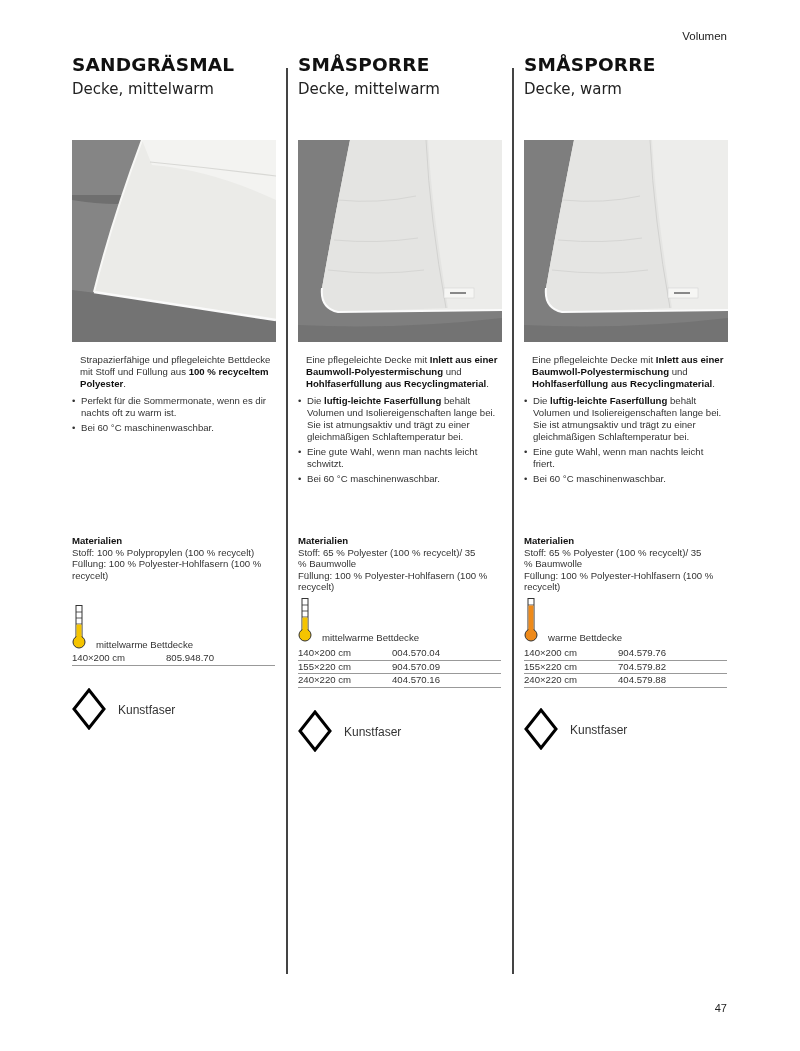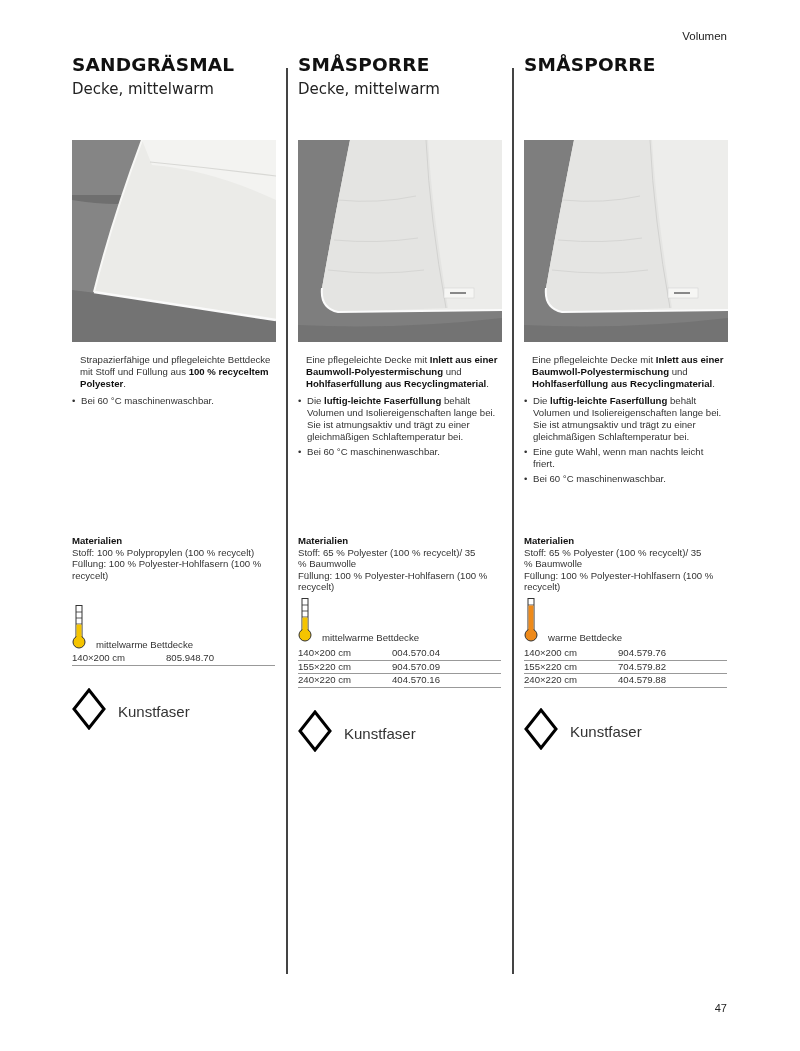--- a/index.html
+++ b/index.html
@@ -19,21 +19,21 @@
   .bullets li:before{content:"•";position:absolute;left:0;top:0;}
   .mat{position:absolute;left:0;width:205px;font-size:9.6px;line-height:11.5px;color:#333;}
   .mat .h{font-weight:bold;color:#111;}
   .thermo-row{position:absolute;left:0;width:205px;}
   .thermo{position:absolute;left:0;top:0;width:14px;height:44px;}
   .thermo-label{position:absolute;left:24px;top:34px;font-size:9.6px;color:#333;white-space:nowrap;}
   .table{position:absolute;left:0;width:203px;font-size:9.6px;color:#333;}
   .trow{display:flex;height:12.5px;line-height:12px;border-bottom:1px solid #999;}
   .trow .size{width:94px;}
   .material-mark{position:absolute;left:0;width:200px;}
-  .material-mark .label{position:absolute;left:46px;font-size:15px;color:#333;text-align:center;}
+  .material-mark .label{position:absolute;left:46px;font-size:12px;color:#333;text-align:center;}
 </style>
 </head>
 <body>
 
 <div class="section-label">Volumen</div>
 
 <div class="divider" style="left:286px;"></div>
 <div class="divider" style="left:512px;"></div>
 
 <div class="col" style="left:72px;">
@@ -50,20 +50,21 @@
       <path d="M78 22 Q140 28 204 36" stroke="#d8d8d5" stroke-width="1.2" fill="none"></path>
       <path d="M22 152 L204 180" stroke="#fafafa" stroke-width="2.5" fill="none"></path>
       <path d="M22 152 Q40 80 70 0" stroke="#f8f8f6" stroke-width="2" fill="none"></path>
     </svg>
   </div>
   <div class="desc">
     <p>
       <span>Strapazierfähige und pflegeleichte Bettdecke mit Stoff und Füllung aus </span><b>100 % recyceltem Polyester</b><span>.</span>
     </p>
     <ul class="bullets">
+      <li><span>Perfekt für die Sommermonate, wenn es dir nachts oft zu warm ist.</span></li>
       <li><span>Bei 60 °C maschinenwaschbar.</span></li>
     </ul>
   </div>
   <div class="mat" style="top:483px;">
     <div class="h">Materialien</div>
     <div>Stoff: 100 % Polypropylen (100 % recycelt)</div>
     <div>Füllung: 100 % Polyester-Hohlfasern (100 % recycelt)</div>
   </div>
   <div class="thermo-row" style="top:553px;">
     <svg class="thermo" viewBox="0 0 14 44">
@@ -108,20 +109,21 @@
       <rect x="152" y="152" width="16" height="2" fill="#888"></rect>
       <path d="M24 148 Q22 168 40 172 L204 170" stroke="#fbfbfb" stroke-width="2" fill="none"></path>
     </svg>
   </div>
   <div class="desc">
     <p>
       <span>Eine pflegeleichte Decke mit </span><b>Inlett aus einer Baumwoll-Polyestermischung</b><span> und </span><b>Hohlfaserfüllung aus Recyclingmaterial</b><span>.</span>
     </p>
     <ul class="bullets">
       <li><span>Die </span><b>luftig-leichte Faserfüllung</b><span> behält Volumen und Isoliereigenschaften lange bei. Sie ist atmungsaktiv und trägt zu einer gleichmäßigen Schlaftemperatur bei.</span></li>
+      <li><span>Eine gute Wahl, wenn man nachts leicht schwitzt.</span></li>
       <li><span>Bei 60 °C maschinenwaschbar.</span></li>
     </ul>
   </div>
   <div class="mat" style="top:483px;">
     <div class="h">Materialien</div>
     <div style="width:185px;">Stoff: 65 % Polyester (100 % recycelt)/ 35 % Baumwolle</div>
     <div>Füllung: 100 % Polyester-Hohlfasern (100 % recycelt)</div>
   </div>
   <div class="thermo-row" style="top:546px;">
     <svg class="thermo" viewBox="0 0 14 44">
@@ -152,20 +154,21 @@
   <div class="material-mark" style="top:658px;">
     <svg width="34" height="42" viewBox="0 0 34 42" style="position:absolute;left:0;top:0;">
       <path d="M17 2 L32 21 L17 40 L2 21 Z" fill="none" stroke="#000" stroke-width="3"></path>
     </svg>
     <span class="label" style="top:15px;">Kunstfaser</span>
   </div>
 </div>
 
 <div class="col" style="left:524px;">
   <h2 class="title">SMÅSPORRE</h2>
+  <div class="subtitle">Decke, warm</div>
   <div class="photo">
     <svg width="204" height="202" viewBox="0 0 204 202">
       <rect width="204" height="202" fill="#7e7e7e"></rect>
       <path d="M0 185 Q100 190 204 178 L204 202 L0 202 Z" fill="#737373"></path>
       <path d="M50 0 L204 0 L204 170 L38 172 Q20 168 22 148 Q34 80 50 0 Z" fill="#ededeb"></path>
       <path d="M50 0 L128 0 Q132 70 148 168 L38 172 Q20 168 22 148 Q34 80 50 0 Z" fill="#e5e5e3"></path>
       <path d="M126 0 Q130 80 146 168" stroke="#d2d2d0" stroke-width="1" fill="none"></path>
       <path d="M38 60 Q80 64 116 56" stroke="#d6d6d4" stroke-width="1" fill="none"></path>
       <path d="M34 100 Q80 104 118 98" stroke="#d6d6d4" stroke-width="1" fill="none"></path>
       <path d="M28 130 Q80 136 124 130" stroke="#d6d6d4" stroke-width="1" fill="none"></path>

